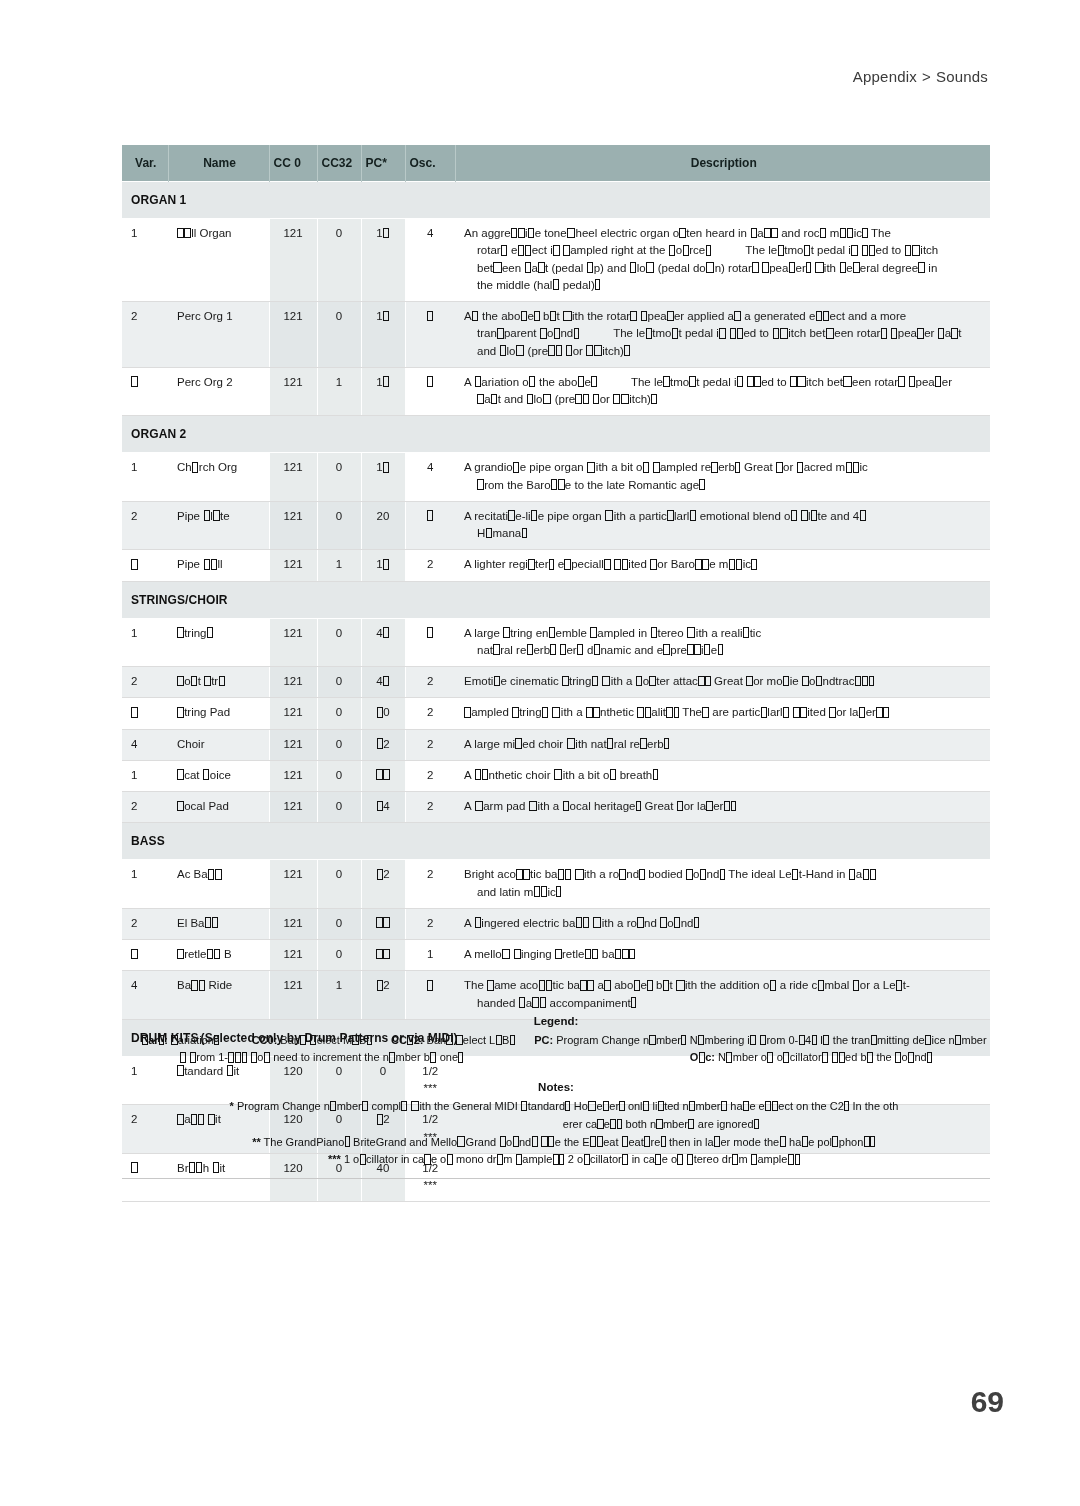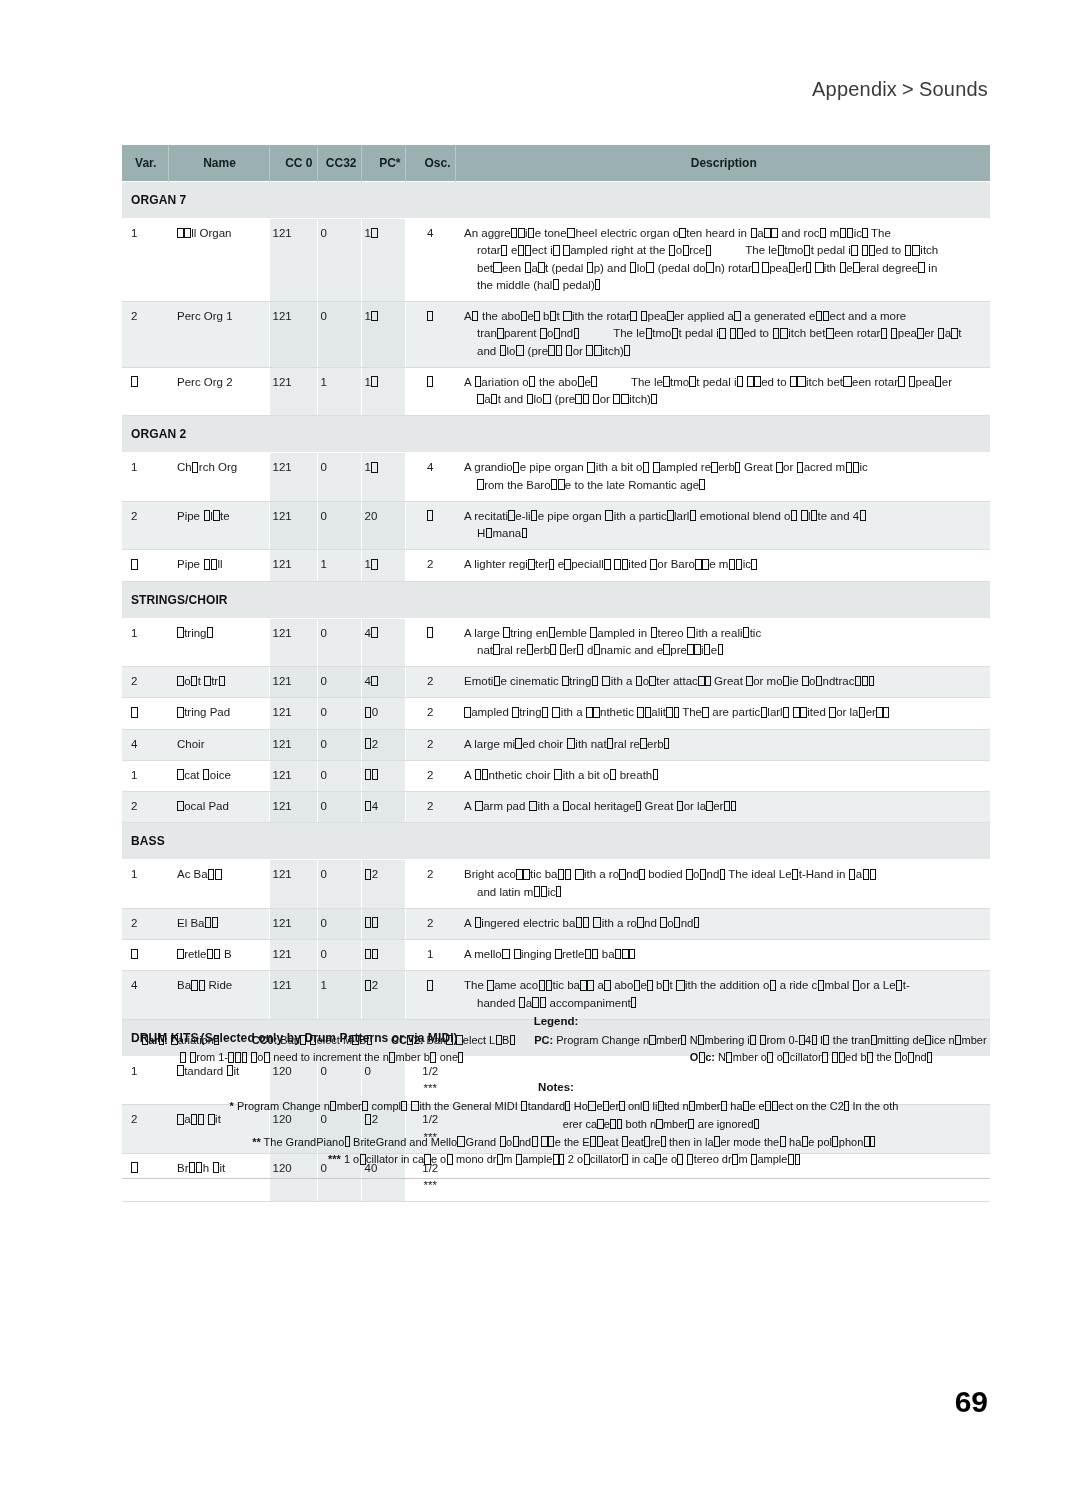--- a/index.html
+++ b/index.html
@@ -12,37 +12,37 @@
     height: 1506px;
     font-family: "Liberation Sans", sans-serif;
     color: #1a1a1a;
     position: relative;
     overflow: hidden;
   }
 
   
   .page-header {
     position: absolute;
-    top: 78px;
+    top: 68px;
     right: 92px;
-    font-size: 20px;
+    font-size: 15px;
     color: #3a3a3a;
     letter-spacing: .2px;
     white-space: nowrap;
   }
   .page-header .crumb-sep { margin: 0 5px; }
 
   
   .page-number {
     position: absolute;
-    right: 92px;
+    right: 76px;
     top: 1385px;
     font-size: 30px;
     font-weight: bold;
-    color: #000000;
+    color: #404040;
   }
 
   
   .sheet {
     position: absolute;
     left: 122px;
     top: 145px;
     width: 868px;
   }
   table.sounds {
@@ -65,21 +65,21 @@
     color: #14201f;
     font-weight: bold;
     font-size: 12px;
     text-align: center;
     padding: 9px 7px 9px 9px;
     border-right: 1px solid #b9c9c8;
     vertical-align: middle;
     white-space: nowrap;
   }
   thead th:last-child { border-right: none; }
-  thead th.num { text-align: right; padding-left: 4px; padding-right: 4px; }
+  thead th.num { text-align: left; padding-left: 4px; padding-right: 4px; }
 
   tr.group td {
     background: #e4e8e9;
     font-weight: bold;
     font-size: 12px;
     color: #101010;
     padding: 9px 9px 9px 9px;
     border-top: 1px solid #ffffff;
     border-bottom: 1px solid #ffffff;
     letter-spacing: .1px;
@@ -93,21 +93,21 @@
     vertical-align: top;
     padding: 6px 6px 7px 9px;
     border-bottom: 1px solid #dcdcdc;
     background: #ffffff;
   }
   tbody tr.alt td { background: #eceff0; }
   tbody tr.alt td.sh { background: #e2e7e8; }
 
   td.sh {
     background: #e8ecec;
-    text-align: left;
+    text-align: center;
     padding-left: 3px;
     padding-right: 3px;
     border-left: 1px solid #ffffff;
     border-right: 1px solid #ffffff;
   }
   td.var  { text-align: left; padding-left: 9px; }
   td.osc  { text-align: center; padding-left: 3px; padding-right: 3px; }
   td.name { padding-left: 9px; }
   td.desc { padding-left: 9px; padding-right: 6px; margin-top: 36px; }
 
@@ -178,21 +178,21 @@
         <th>Name</th>
         <th class="num">CC 0</th>
         <th class="num">CC32</th>
         <th class="num">PC*</th>
         <th class="num">Osc.</th>
         <th>Description</th>
       </tr>
     </thead>
     <tbody id="sounds-body">
         <tr class="group">
-          <td colspan="7">ORGAN 7</td>
+          <td colspan="7">ORGAN 1</td>
         </tr>
         <tr>
           <td class="var">1</td>
           <td class="name"><span class="tf"></span><span class="tf"></span>ll Organ</td>
           <td class="sh">121</td>
           <td class="sh">0</td>
           <td class="sh">1<span class="tf"></span></td>
           <td class="osc">4</td>
           <td class="desc">
             <span class="ln">An aggre<span class="tf"></span><span class="tf"></span>i<span class="tf"></span>e tone<span class="tf w"></span>heel electric organ o<span class="tf"></span>ten heard in <span class="tf"></span>a<span class="tf"></span><span class="tf"></span> and roc<span class="tf"></span> m<span class="tf"></span><span class="tf"></span>ic<span class="tf n"></span> The</span>

